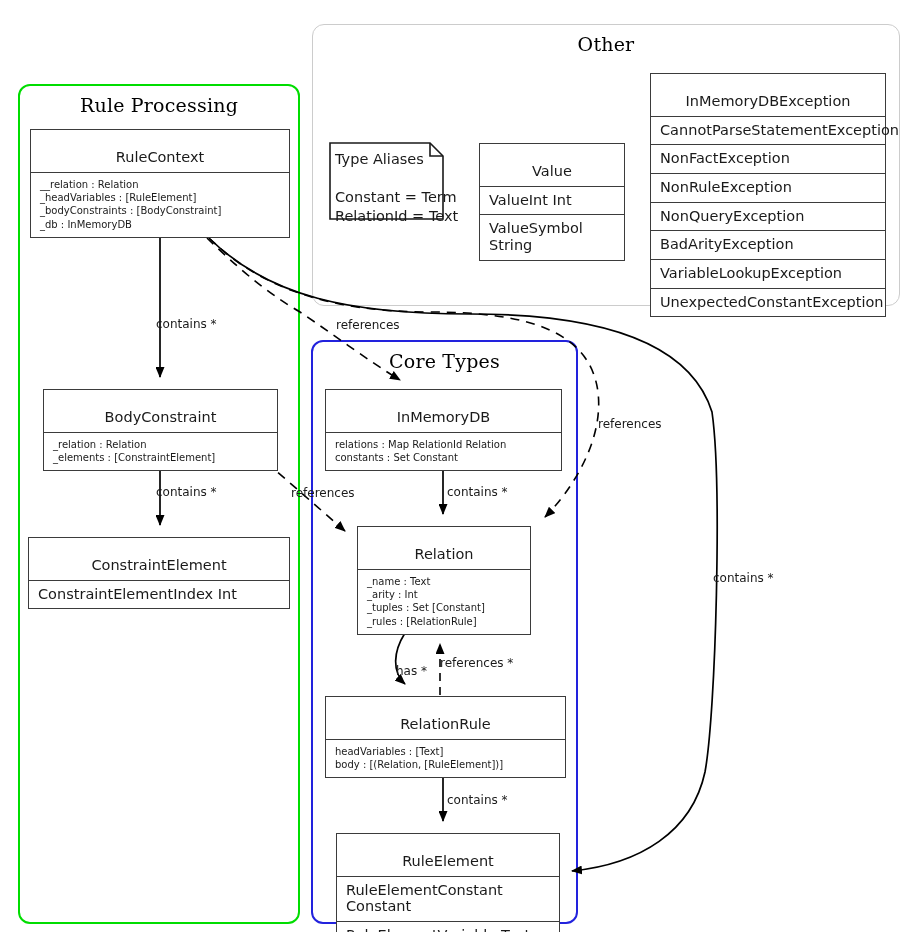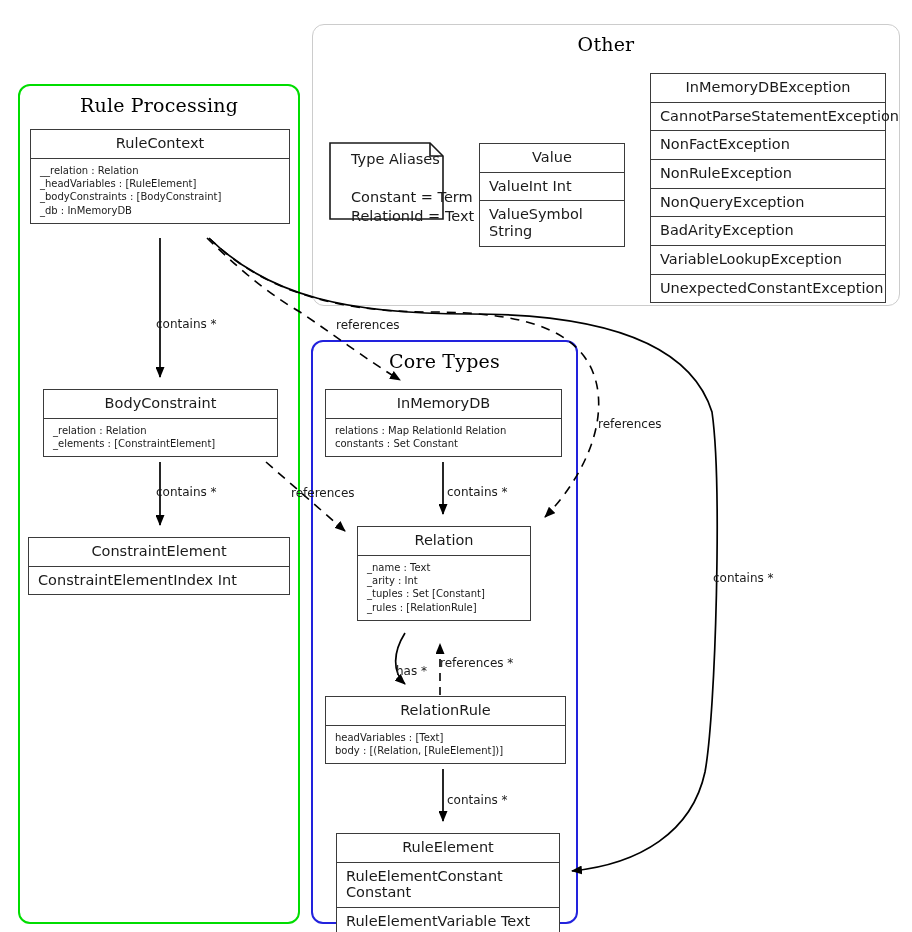--- a/index.html
+++ b/index.html
@@ -52,20 +52,21 @@
     border: 1.6px solid #3b3b3b;
     background: #ffffff;
     z-index: 2;
   }
   .cls-name {
     text-align: center;
     font-size: 14.5px;
     color: #1a1a1a;
     padding: 5px 8px 6px 8px;
     line-height: 1.15;
+    margin-top: 14px;
   }
   .cls-sep {
     border-top: 1.6px solid #3b3b3b;
   }
   .cls-attrs {
     padding: 5px 8px 6px 9px;
     font-size: 10px;
     color: #1a1a1a;
     line-height: 1.33;
     text-align: left;
@@ -81,21 +82,21 @@
   .note {
     position: absolute;
     box-sizing: border-box;
     background: #ffffff;
     z-index: 2;
   }
   .note-body {
     position: relative;
     font-size: 14.5px;
     color: #1a1a1a;
-    padding: 8px 10px 8px 22px;
+    padding: 8px 10px 8px 6px;
     line-height: 1.32;
     white-space: pre;
   }
   .edge-label {
     position: absolute;
     font-size: 12px;
     color: #1a1a1a;
     background: transparent;
     white-space: nowrap;
     z-index: 3;

